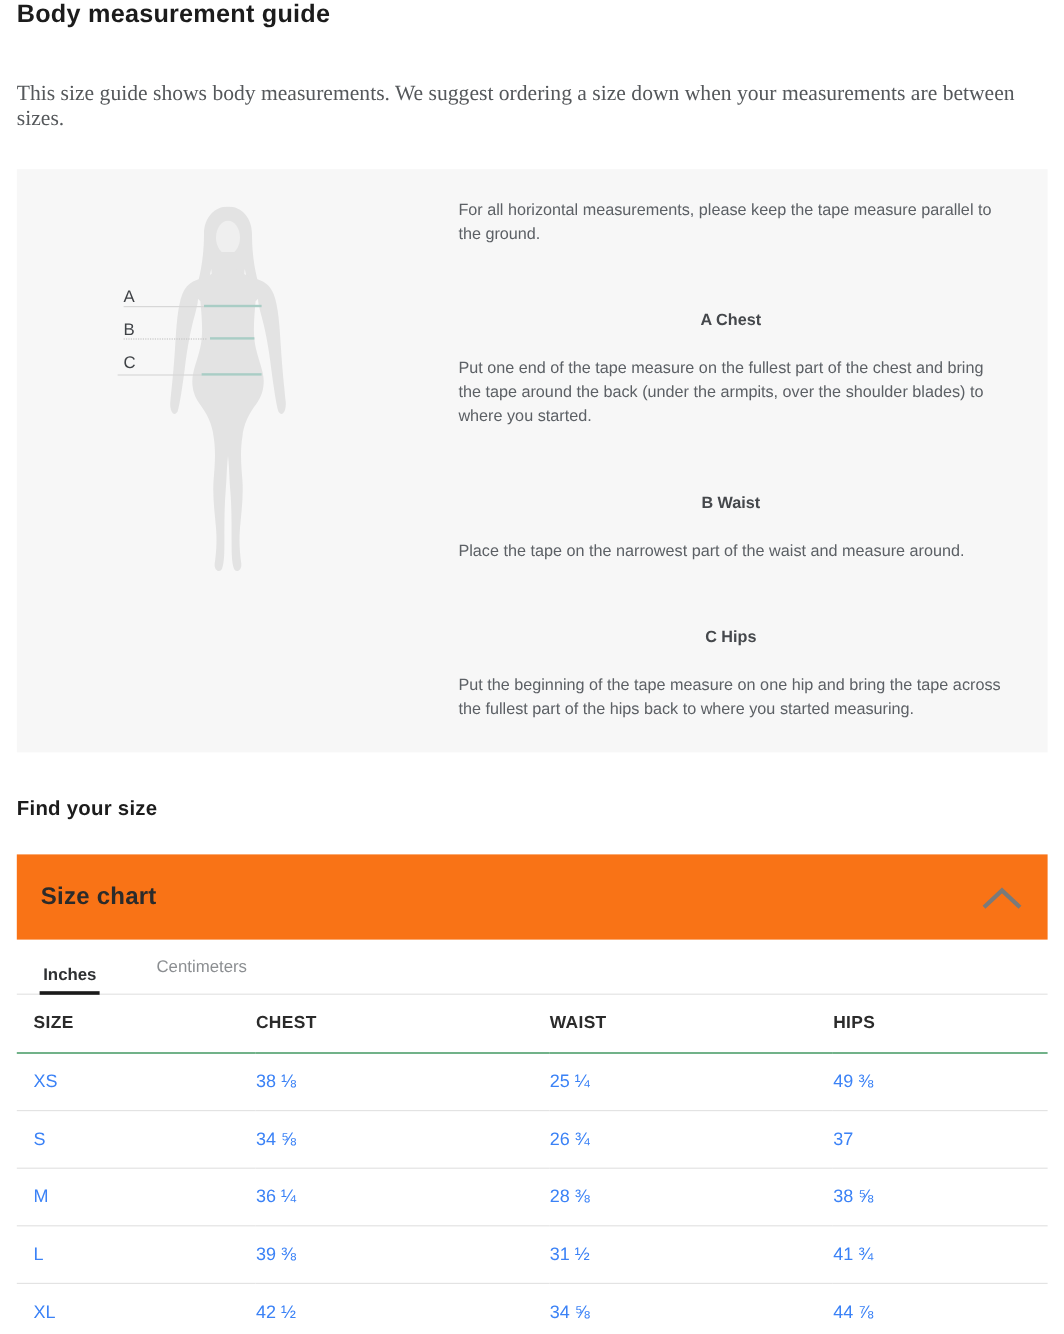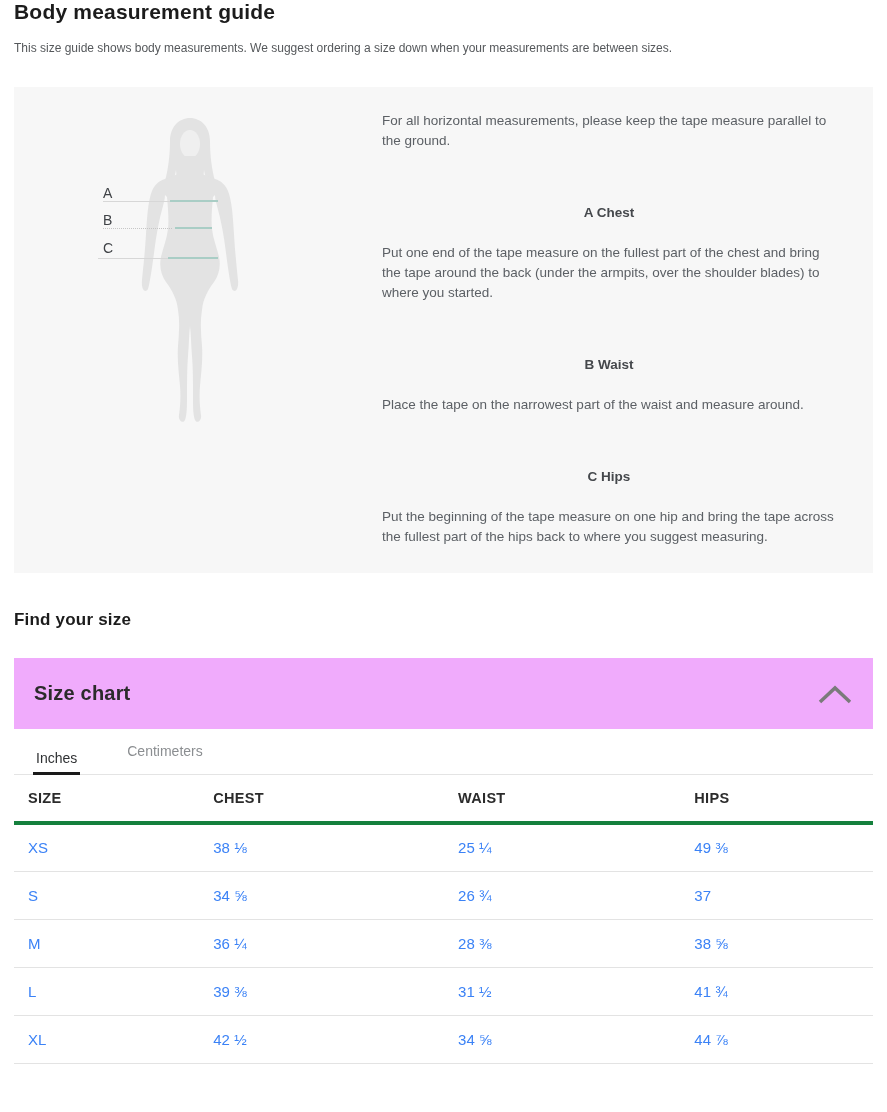--- a/index.html
+++ b/index.html
@@ -14,23 +14,24 @@
   .page { padding: 0 14px; }
 
   
   .page-title {
     font-size: 21px;
     font-weight: bold;
     color: #1c1c1c;
     letter-spacing: 0.2px;
   }
   .page-subtitle {
-    margin-top: 17px;
-    font-size: 12px;
+    margin-top: 43px;
+    font-size: 18px;
     color: #55585b;
+    font-family: Liberation Serif, serif;
   }
 
   
   .measure-panel {
     margin-top: 32px;
     background: #f7f7f7;
     height: 486px;
     display: flex;
   }
   .panel-figure {
@@ -83,21 +84,21 @@
     margin-top: 37px;
     font-size: 17px;
     font-weight: bold;
     color: #1c1c1c;
     letter-spacing: 0.2px;
   }
 
   
   .accordion-bar {
     margin-top: 28px;
-    background: #f0abfc;
+    background: #f97316;
     height: 71px;
     display: flex;
     align-items: center;
     padding: 0 20px;
     cursor: pointer;
   }
   .accordion-title {
     font-size: 20px;
     font-weight: bold;
     color: #2b2b2b;
@@ -119,39 +120,39 @@
     color: #8b8e91;
     cursor: pointer;
     padding: 0 3px;
     margin-right: 44px;
     border-bottom: 3px solid transparent;
     margin-bottom: -1px;
   }
   .tab:first-child { margin-left: 19px; }
   .tab.active {
     color: #2f3133;
-    font-weight: normal;
+    font-weight: bold;
     border-bottom-color: #1a1a1a;
     margin-top: 14px;
   }
 
   
   .size-table { width: 100%; border-collapse: collapse; table-layout: fixed; }
   .size-table col.c1 { width: 23.2%; }
   .size-table col.c2 { width: 28.5%; }
   .size-table col.c3 { width: 27.5%; }
   .size-table col.c4 { width: 20.8%; }
   .size-table th {
     text-align: left;
     font-size: 14.5px;
     font-weight: bold;
     color: #2b2b2b;
     letter-spacing: 0.3px;
     height: 48px;
-    border-bottom: 4px solid #15803d;
+    border-bottom: 1px solid #15803d;
     padding: 0;
   }
   .size-table td {
     font-size: 15px;
     color: #3b82f6;
     height: 48px;
     border-bottom: 1px solid #e3e3e3;
     padding: 0;
   }
   .size-table th:first-child, .size-table td:first-child { padding-left: 14px; }
@@ -198,21 +199,21 @@
     <div class="panel-text">
       <p class="guide-intro">For all horizontal measurements, please keep the tape measure parallel to the ground.</p>
 
       <h3 class="guide-section-title">A Chest</h3>
       <p class="guide-section-body">Put one end of the tape measure on the fullest part of the chest and bring the tape around the back (under the armpits, over the shoulder blades) to where you started.</p>
 
       <h3 class="guide-section-title">B Waist</h3>
       <p class="guide-section-body">Place the tape on the narrowest part of the waist and measure around.</p>
 
       <h3 class="guide-section-title">C Hips</h3>
-      <p class="guide-section-body">Put the beginning of the tape measure on one hip and bring the tape across the fullest part of the hips back to where you suggest measuring.</p>
+      <p class="guide-section-body">Put the beginning of the tape measure on one hip and bring the tape across the fullest part of the hips back to where you started measuring.</p>
     </div>
   </div>
 
   <h2 class="find-size-heading">Find your size</h2>
 
   <div class="accordion-bar">
     <span class="accordion-title">Size chart</span>
     <span class="accordion-chevron">
       <svg width="36" height="22" viewBox="0 0 36 22">
         <polyline points="3,19 18,5 33,19" fill="none" stroke="#7a7a7a" stroke-width="3.5" stroke-linecap="butt"></polyline>

